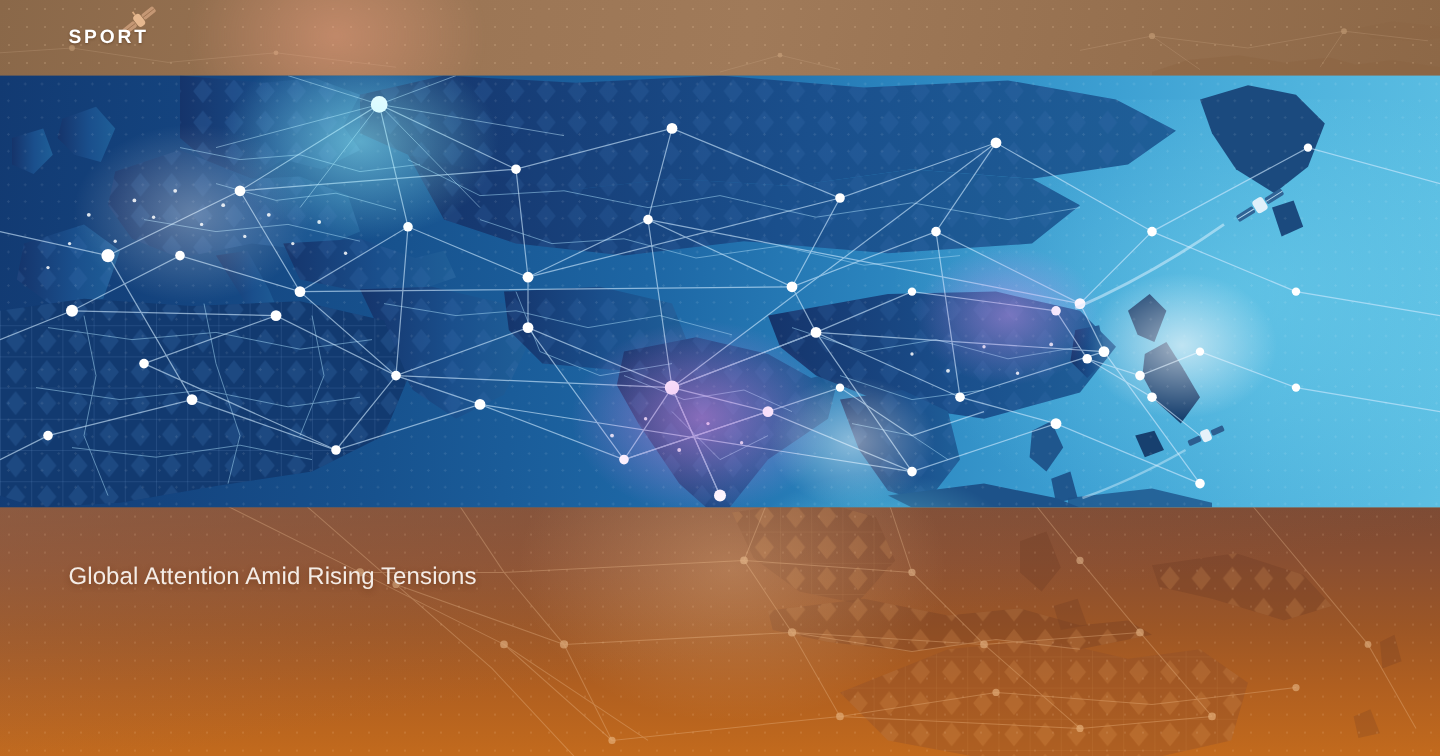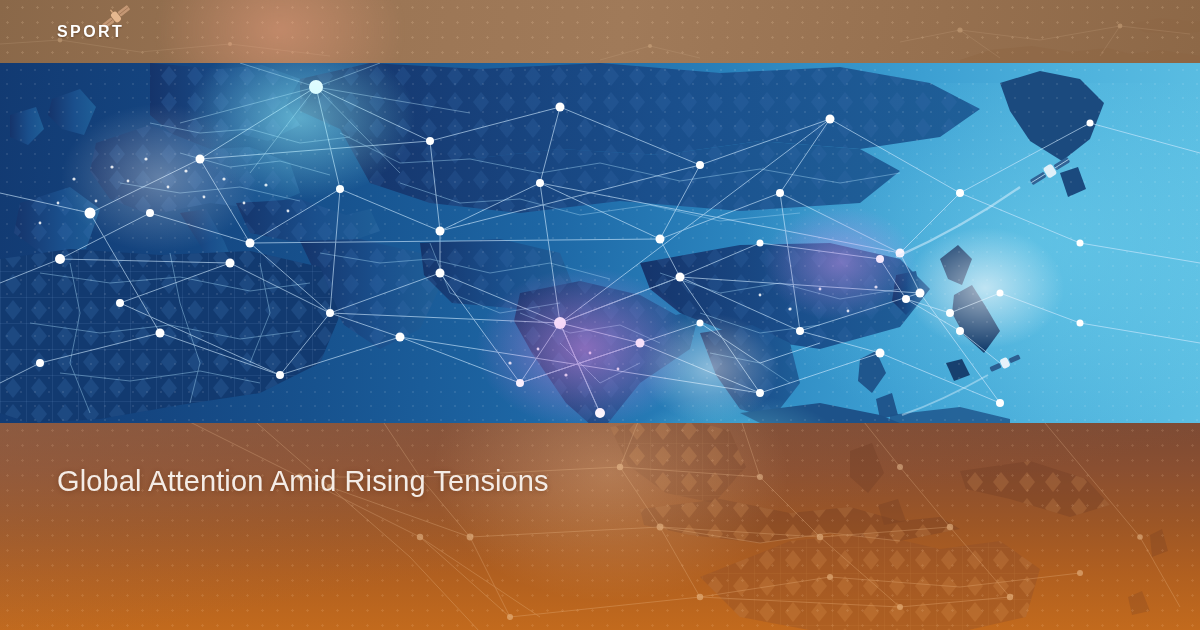--- a/index.html
+++ b/index.html
@@ -135,21 +135,21 @@
     position:absolute; left:57px; top:452px; width:720px; z-index:9;
   }
   .headline{
     color:#ffffff; font-weight:bold; font-size:46px; line-height:52px;
     letter-spacing:-.4px;
     text-shadow:0 2px 7px rgba(80,35,10,.38);
   }
   .headline .l2{ display:block; }
   .subline{
     margin-top:14px;
-    color:#f4ece6; font-weight:normal; font-size:29px; line-height:30px;
+    color:#f4ece6; font-weight:normal; font-size:20px; line-height:30px;
     letter-spacing:.1px;
     text-shadow:0 1px 5px rgba(80,35,10,.40);
   }
 </style>
 </head>
 <body>
 
 <div class="canvas">
 
   <div class="topband">

